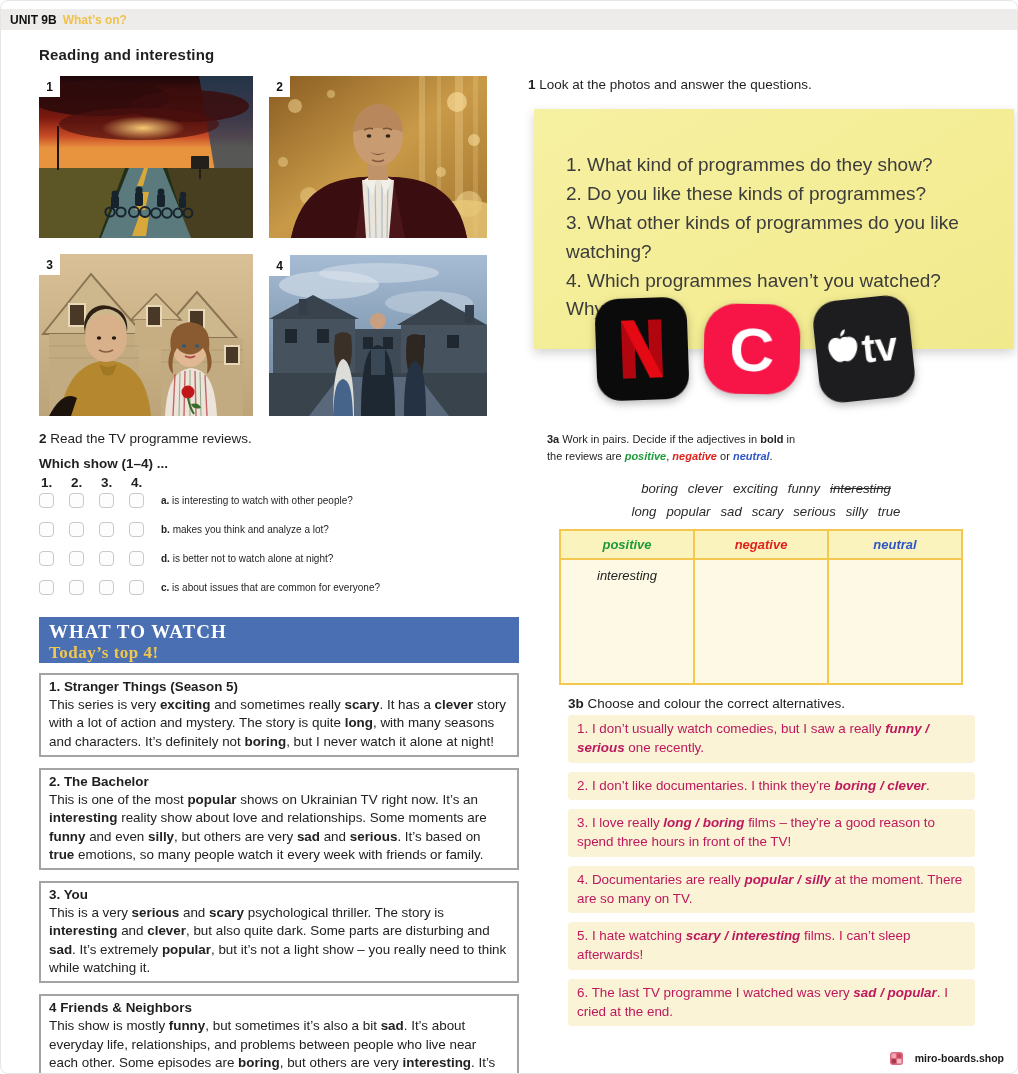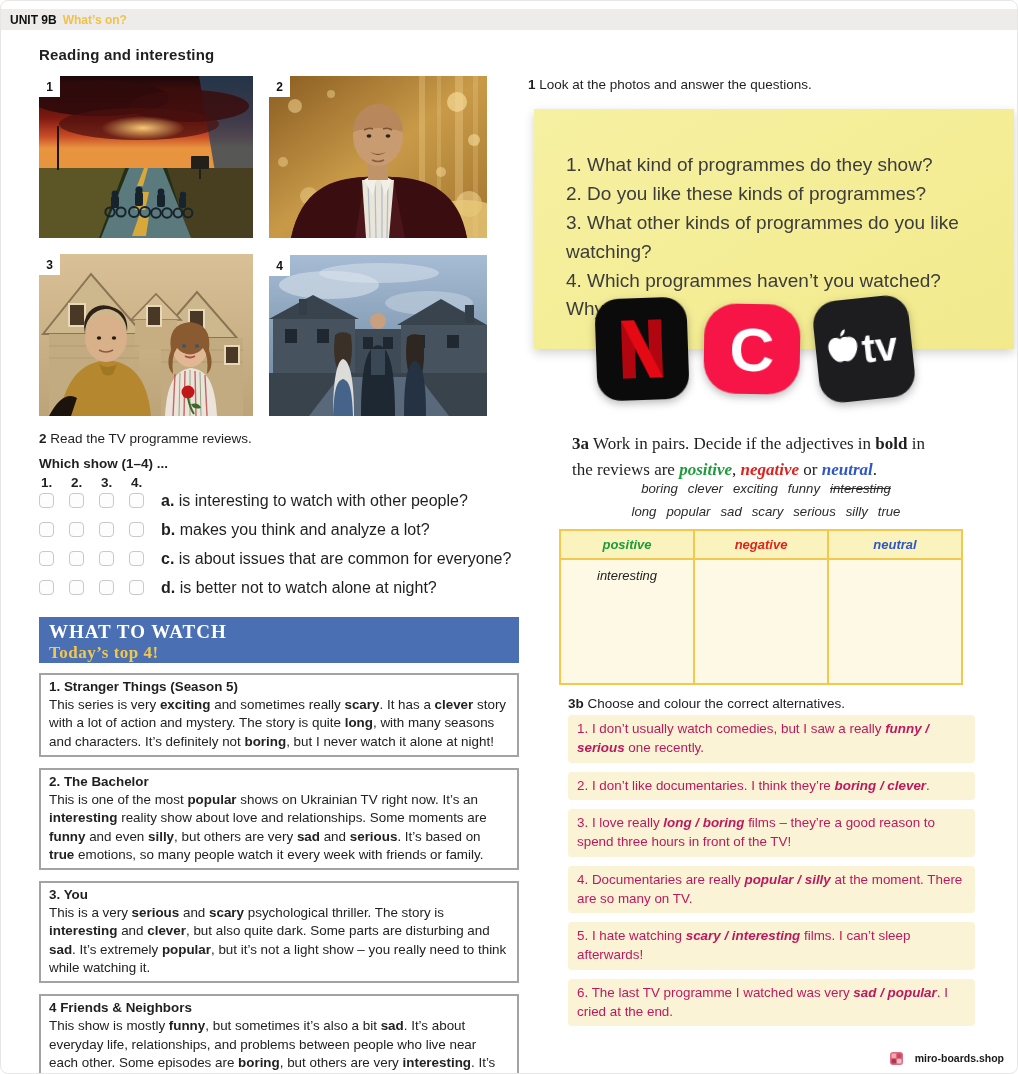--- a/index.html
+++ b/index.html
@@ -24,21 +24,21 @@
 
   .task-line { font-size:13.5px; }
   .task-line b { font-weight:800; }
   #task2 { position:absolute; left:38px; top:430px; }
   .which-title { position:absolute; left:38px; top:455px; font-size:13.5px; font-weight:800; }
   .cb-numbers { position:absolute; left:40px; top:474px; font-size:13.5px; font-weight:800; }
   .cb-numbers span { display:inline-block; width:30px; }
   .cb-grid { position:absolute; left:38px; top:492px; width:480px; }
   .cbrow { display:flex; align-items:flex-start; margin-bottom:14px; height:15px; }
   .cb { width:15px; height:15px; border:1.5px solid #c9c9c9; border-radius:4px; background:#fdfdfd; margin-right:15px; flex:0 0 auto; }
-  .cbl { font-size:16px; margin-left:2px; line-height:15px; white-space:nowrap; }
+  .cbl { font-size:10px; margin-left:2px; line-height:15px; white-space:nowrap; }
   .cbl b { font-weight:800; }
 
   .banner { position:absolute; left:38px; top:616px; width:480px; height:46px; background:#4a6fb3; padding:4px 10px; }
   .banner .l1 { font-family:"Liberation Serif", serif; font-weight:700; font-size:19px; color:#fff; letter-spacing:1px; }
   .banner .l2 { font-family:"Liberation Serif", serif; font-weight:700; font-size:17px; color:#f2c84c; letter-spacing:.5px; }
 
   .reviews { position:absolute; left:38px; top:672px; width:480px; }
   .review { border:2px solid #a3a3a3; background:#fff; padding:3px 8px 4px 8px; margin-bottom:11px; }
   .review .rtitle { font-size:13.4px; font-weight:800; line-height:1.36; }
   .review .rbody { font-size:13.4px; line-height:1.36; color:#222; }
@@ -48,21 +48,21 @@
   #task1 { position:absolute; left:527px; top:76px; width:470px; }
   .sticky { position:absolute; left:533px; top:108px; width:480px; height:240px; background:linear-gradient(150deg,#f6f0a2 0%,#f4ed95 60%,#f1e98c 100%); box-shadow:0 4px 10px rgba(0,0,0,.18); padding:42px 28px 0 32px; }
   .sticky .q { font-size:19px; line-height:1.52; color:#3c3c3c; }
 
   .logos { position:absolute; left:594px; top:296px; display:flex; gap:14px; align-items:flex-start; }
   .logo { filter:drop-shadow(0 3px 4px rgba(0,0,0,.28)); }
   .logo.netflix { transform:rotate(-2deg); }
   .logo.ctv { transform:rotate(1deg); margin-top:4px; }
   .logo.atv { transform:rotate(-6deg); }
 
-  #task3a { position:absolute; left:571px; top:430px; width:412px; font-size:17px; line-height:1.55;font-family:Liberation Serif, serif; }
+  #task3a { position:absolute; left:546px; top:430px; width:412px; font-size:11px; line-height:1.55; }
   #task3a b { font-weight:800; }
   .w-pos { color:#1e9b3d; font-weight:800; font-style:italic; }
   .w-neg { color:#e0221c; font-weight:800; font-style:italic; }
   .w-neu { color:#2e56c8; font-weight:800; font-style:italic; }
 
   .wordbank { position:absolute; left:563px; top:476px; width:404px; text-align:center; font-size:13.2px; font-style:italic; color:#2a2a2a; line-height:1.75; }
   .wordbank .wb-word { margin:0 5px; }
   .wordbank .struck { text-decoration:line-through; }
 
   .adj-table { position:absolute; left:558px; top:528px; width:404px; border-collapse:collapse; }
@@ -316,28 +316,28 @@
         <span class="cb"></span>
         <span class="cb"></span>
         <span class="cb"></span>
         <span class="cbl"><b>b.</b> makes you think and analyze a lot?</span>
       </div>
       <div class="cbrow">
         <span class="cb"></span>
         <span class="cb"></span>
         <span class="cb"></span>
         <span class="cb"></span>
+        <span class="cbl"><b>d.</b> is better not to watch alone at night?</span>
+      </div>
+      <div class="cbrow">
+        <span class="cb"></span>
+        <span class="cb"></span>
+        <span class="cb"></span>
+        <span class="cb"></span>
         <span class="cbl"><b>c.</b> is about issues that are common for everyone?</span>
-      </div>
-      <div class="cbrow">
-        <span class="cb"></span>
-        <span class="cb"></span>
-        <span class="cb"></span>
-        <span class="cb"></span>
-        <span class="cbl"><b>d.</b> is better not to watch alone at night?</span>
       </div>
     </div>
 
   <div class="banner">
     <div class="l1">WHAT TO WATCH</div>
     <div class="l2">Today’s top 4!</div>
   </div>
 
   <div class="reviews">
       <div class="review">

